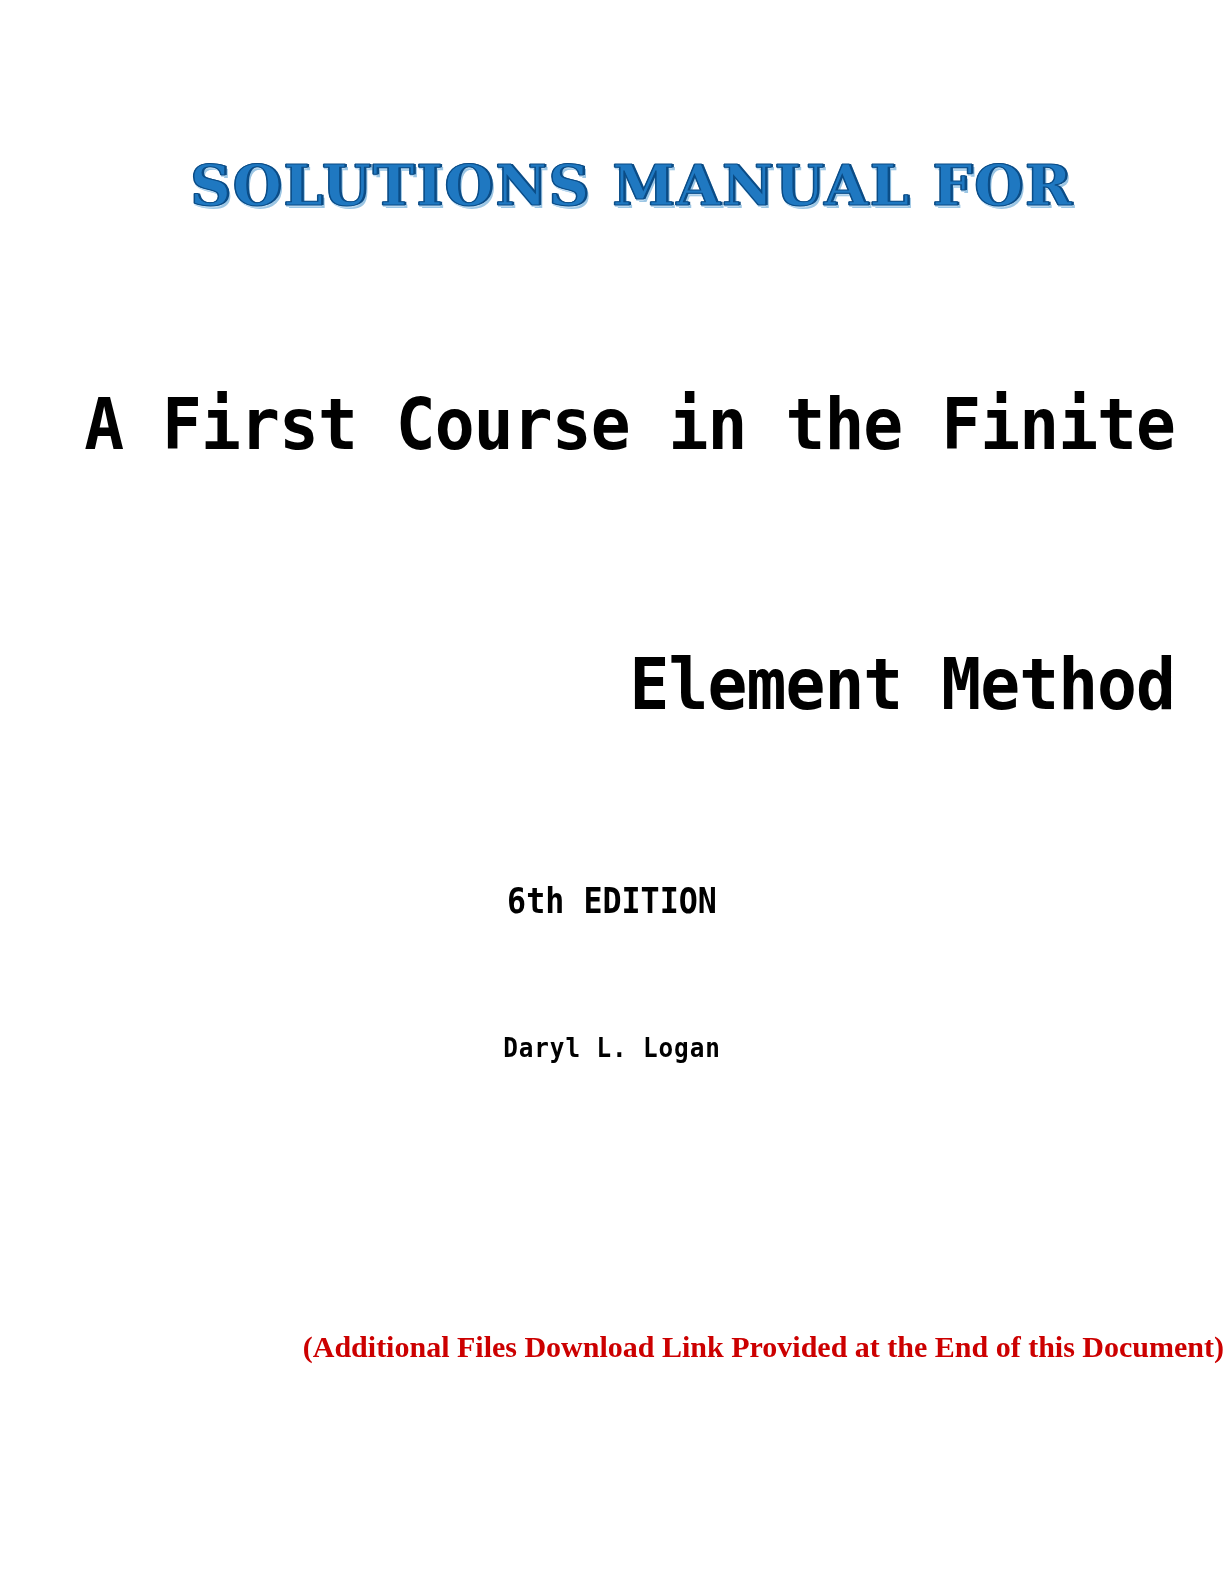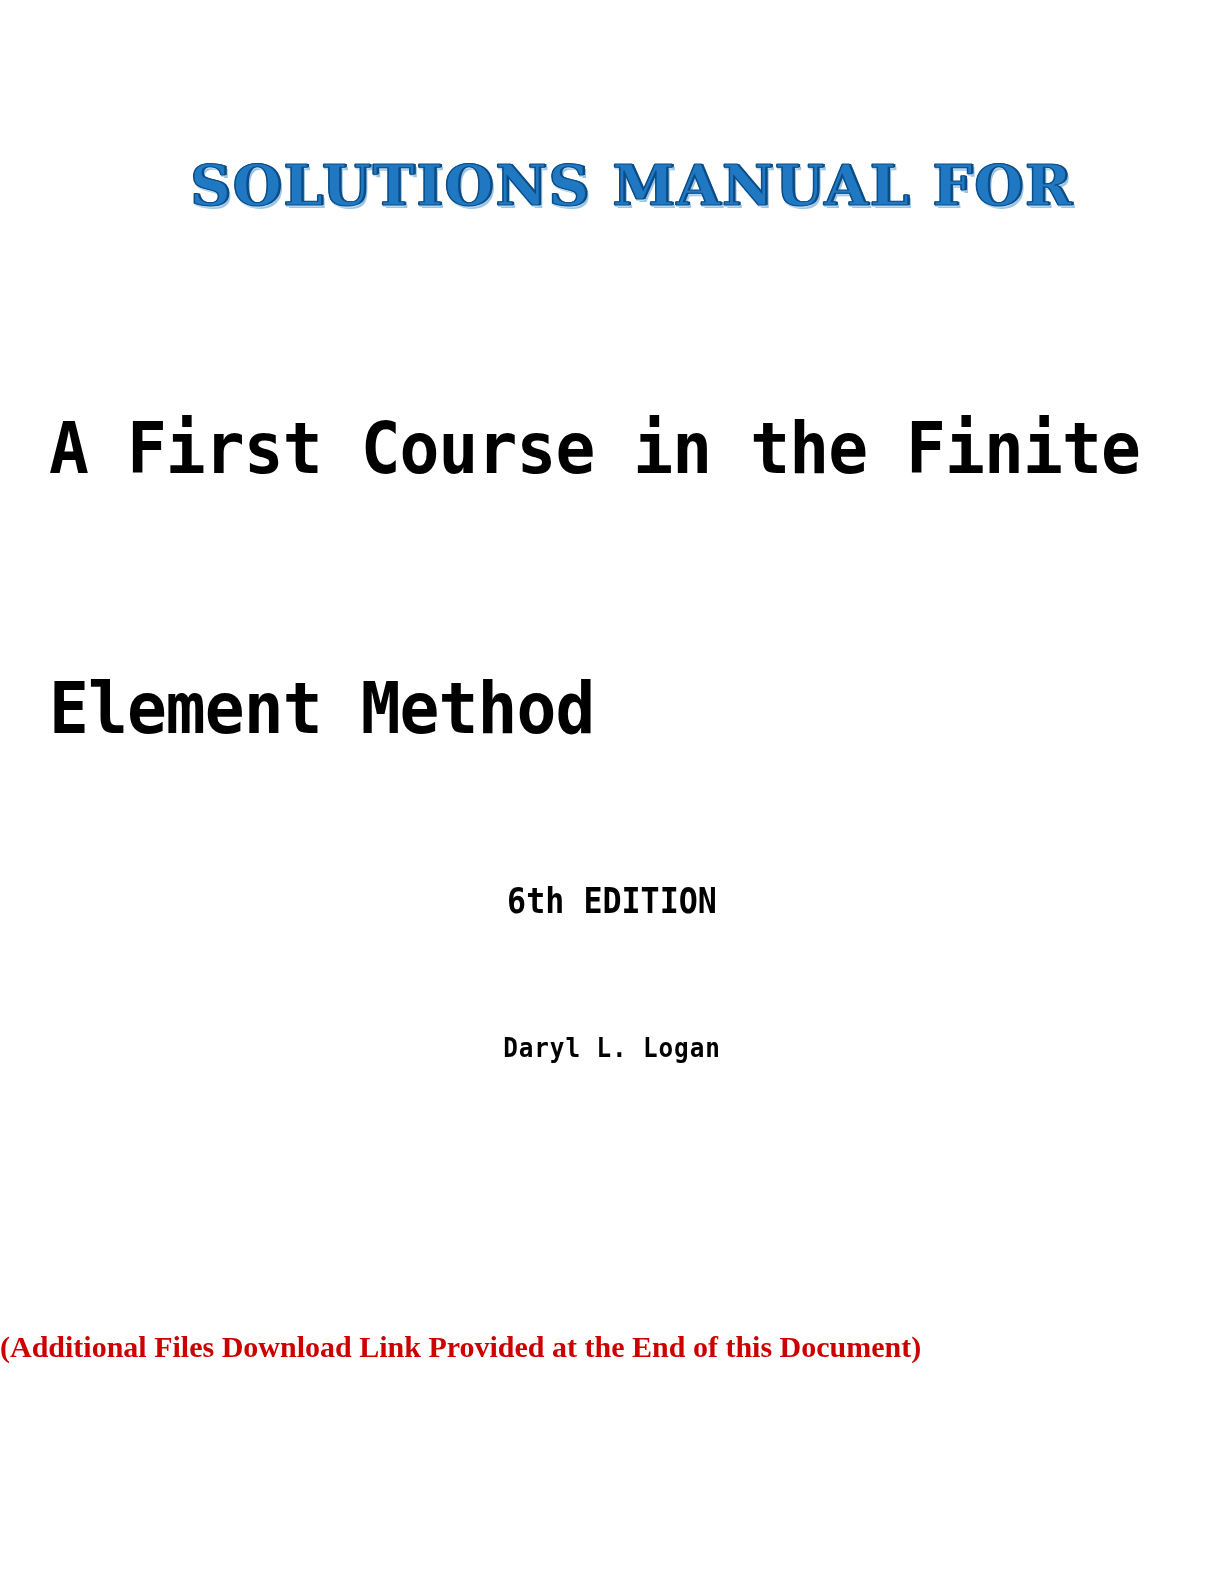--- a/index.html
+++ b/index.html
@@ -42,25 +42,24 @@
     white-space: nowrap;
     margin-left: 20px;
   }
 
   
   .title-block {
     position: absolute;
     top: 378px;
     left: 0;
     width: 100%;
-    text-align: left;
+    text-align: right;
     font-family: "DejaVu Sans Mono", monospace;
     font-weight: 700;
     color: #000000;
-    margin-top: 24px;
   }
   .title-line-1 {
     font-size: 72px;
     line-height: 92px;
     letter-spacing: -1px;
     transform: scaleX(0.92);
   }
   .title-line-2 {
     margin-top: 168px;
     font-size: 72px;
@@ -97,21 +96,21 @@
     color: #000000;
     transform: scaleX(0.9);
   }
 
   
   .footer-note {
     position: absolute;
     top: 1330px;
     left: 0;
     width: 100%;
-    text-align: left;
+    text-align: right;
     font-family: "Liberation Serif", serif;
     font-weight: 700;
     font-size: 30px;
     color: #cc0000;
     white-space: nowrap;
   }
 </style>
 </head>
 <body>
 

